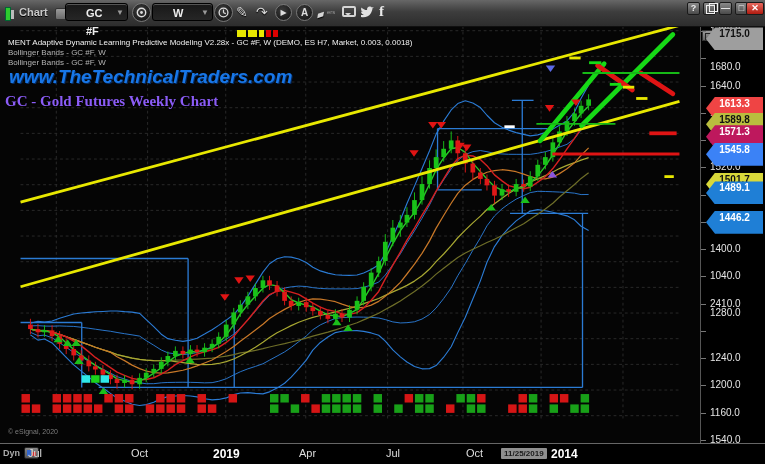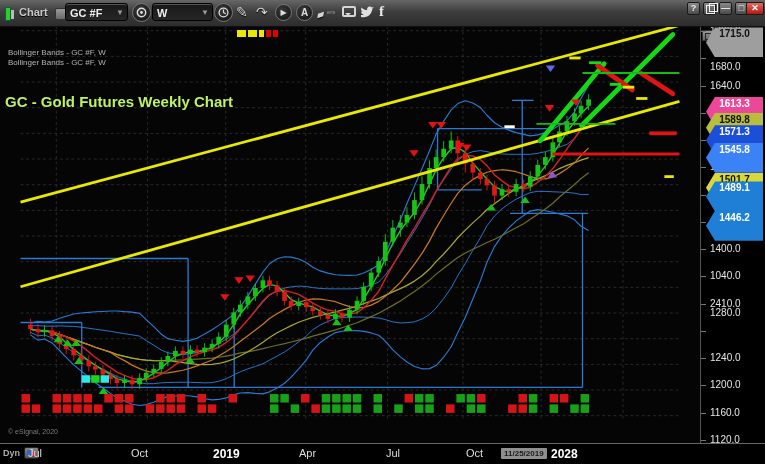--- a/index.html
+++ b/index.html
@@ -5,21 +5,21 @@
   html,body{margin:0;padding:0;background:#000;}
   #app{position:relative;width:765px;height:464px;background:#050505;font-family:"Liberation Sans",sans-serif;overflow:hidden;}
   
   .toolbar{position:absolute;left:0;top:0;width:765px;height:26px;
     background:linear-gradient(#676767,#3d3d3d 45%,#2d2d2d);border-bottom:1px solid #101010;z-index:30;}
   .tb-chart-ic{position:absolute;left:5px;top:7px;width:10px;height:12px;}
   .tb-chart-ic .b1{position:absolute;left:0;top:0;width:4px;height:12px;background:#2ecc2e;border:1px solid #063;}
   .tb-chart-ic .b2{position:absolute;left:6px;top:3px;width:3px;height:9px;background:#bbb;}
   .tb-applabel{position:absolute;left:19px;top:6px;font-size:11px;font-weight:bold;color:#c9c9c9;text-shadow:0 1px 0 #000;}
   .tb-badge{position:absolute;left:55px;top:8px;width:13px;height:10px;background:linear-gradient(#9a9a9a,#6a6a6a);border:1px solid #333;border-radius:2px;font-size:6px;color:#222;text-align:center;line-height:10px;}
-  .tb-field{position:absolute;top:3px;height:18px;background:linear-gradient(#181818,#262626);border:1px solid #000;box-shadow:inset 0 1px 0 #555;border-radius:3px;color:#eee;font-size:11px;font-weight:bold;line-height:18px;padding:0 4px;box-sizing:border-box;}
+  .tb-field{position:absolute;top:3px;height:18px;background:linear-gradient(#181818,#262626);border:1px solid #000;box-shadow:inset 0 1px 0 #555;border-radius:3px;color:#eee;font-size:11px;font-weight:bold;line-height:18px;padding:0 20px;box-sizing:border-box;}
   .tb-field .arr{position:absolute;right:3px;top:0;color:#999;font-size:8px;}
   .tb-circle{position:absolute;top:3px;width:19px;height:19px;border-radius:50%;background:radial-gradient(circle at 40% 35%,#3a3a3a,#101010);border:1px solid #777;color:#ddd;text-align:center;line-height:18px;font-size:11px;box-sizing:border-box;}
   .tb-icon{position:absolute;top:4px;color:#d5d5d5;font-size:14px;line-height:16px;text-shadow:0 1px 1px #000;}
   .tb-smalltext{position:absolute;top:9px;font-size:6px;color:#999;}
   .tb-comment{position:absolute;top:6px;width:14px;height:11px;border:2px solid #d5d5d5;border-radius:2px;box-sizing:border-box;}
   .tb-comment:after{content:"";position:absolute;left:1px;bottom:-4px;border:3px solid transparent;border-top-color:#d5d5d5;}
   .tb-fb{position:absolute;top:3px;font-family:"Liberation Serif",serif;font-weight:bold;font-size:15px;color:#e8e8e8;}
   .win-btn{position:absolute;top:2px;width:13px;height:13px;background:linear-gradient(#8a8a8a,#4a4a4a);border:1px solid #1a1a1a;border-radius:2px;color:#eee;font-size:9px;line-height:11px;text-align:center;font-weight:bold;box-sizing:border-box;}
   .win-close{width:18px;background:linear-gradient(#e8695e,#b01b10);color:#fff;}
   .win-restore-ic{position:absolute;left:2px;top:2px;width:7px;height:7px;border:1px solid #eee;}
@@ -28,29 +28,29 @@
   #plot{position:absolute;left:0;top:0;z-index:1;}
   .grid{stroke:#2c2c2c;stroke-width:1;stroke-dasharray:3 3;}
   
   .ov{position:absolute;z-index:10;white-space:nowrap;}
   .ov-line{font-size:8px;letter-spacing:0;}
   .ov-l1{left:4px;top:28px;color:#c2c2c2;}
   .ov-l2{left:8px;top:38px;color:#f2f2f2;}
   .ov-l3{left:8px;top:48px;color:#b5b5b5;}
   .ov-l4{left:8px;top:58px;color:#b5b5b5;}
   .ov-watermark{left:9px;top:66px;font-size:19px;font-weight:bold;font-style:italic;color:#1877e8;text-shadow:1px 1px 0 #052a5e;}
-  .ov-title{left:5px;top:93px;font-size:15px;font-weight:bold;color:#bef264;text-shadow:1px 1px 1px #000;}
+  .ov-title{left:5px;top:93px;font-size:15px;font-weight:bold;color:#8b5cf6;text-shadow:1px 1px 1px #000;font-family:Liberation Serif, serif;}
   .ov-copy{left:8px;top:428px;font-size:7px;color:#7d7d7d;}
   #legend-sq{position:absolute;left:237px;top:29px;height:8px;display:flex;gap:2px;align-items:center;z-index:11;}
   #legend-sq span{display:inline-block;height:7px;}
   
   .price-axis{position:absolute;left:700px;top:26px;width:65px;height:417px;background:#000;border-left:1px solid #555;z-index:20;}
   .ptick{position:absolute;left:9px;font-size:10px;color:#e5e5e5;}
   .ptick-mark{position:absolute;left:0;width:5px;height:1px;background:#777;}
-  .pbadge{position:absolute;left:5px;width:57px;height:30px;font-size:10px;font-weight:bold;text-align:center;line-height:13px;clip-path:polygon(0 50%,9px 0,100% 0,100% 100%,9px 100%);}
+  .pbadge{position:absolute;left:5px;width:57px;height:23px;font-size:10px;font-weight:bold;text-align:center;line-height:13px;clip-path:polygon(0 50%,9px 0,100% 0,100% 100%,9px 100%);}
   .ax-expand{position:absolute;left:1px;top:4px;width:11px;height:11px;background:linear-gradient(#9a9a9a,#666);border:1px solid #333;box-sizing:border-box;}
   .ax-expand:before{content:"";position:absolute;left:2px;top:2px;width:5px;height:5px;border:1px solid #222;}
   
   .time-axis{position:absolute;left:0;top:443px;width:765px;height:21px;background:#000;border-top:1px solid #666;z-index:20;box-sizing:border-box;}
   .dyn{position:absolute;left:3px;top:4px;font-size:9px;font-weight:bold;color:#aaa;}
   .dyn-btn{position:absolute;left:24px;top:3px;width:15px;height:12px;background:linear-gradient(#888,#555);border:1px solid #222;border-radius:2px;box-sizing:border-box;}
   .dyn-btn:before{content:"";position:absolute;left:2px;top:2px;width:4px;height:6px;background:#36c;}
   .dyn-btn:after{content:"";position:absolute;left:7px;top:4px;width:4px;height:4px;background:#c33;}
   .tlabel{position:absolute;top:3px;font-size:11px;color:#ddd;}
   .tlabel.major{font-weight:bold;color:#fff;font-size:12px;}
@@ -443,22 +443,24 @@
       </g>
     </svg>
 
   <div id="legend-sq">
       <span style="width: 9px; background: rgb(232, 232, 0);"></span>
       <span style="width: 9px; background: rgb(232, 232, 0);"></span>
       <span style="width: 5px; background: rgb(232, 232, 0);"></span>
       <span style="width: 5px; background: rgb(221, 0, 0);"></span>
       <span style="width: 5px; background: rgb(221, 0, 0);"></span>
     </div>
+  <div class="ov ov-line ov-l2">MENT Adaptive Dynamic Learning Predictive Modeling V2.28x - GC #F, W (DEMO, ES H7, Market, 0.003, 0.0018)</div>
   <div class="ov ov-line ov-l3">Bollinger Bands - GC #F, W</div>
   <div class="ov ov-line ov-l4">Bollinger Bands - GC #F, W</div>
+  <div class="ov ov-watermark">www.TheTechnicalTraders.com</div>
   <div class="ov ov-title">GC - Gold Futures Weekly Chart</div>
   <div class="ov ov-copy">© eSignal, 2020</div>
 
   <div class="price-axis" id="price-axis">
     <span class="ax-expand"></span>
   <span class="ptick-mark" style="top: 5px;"></span>
       <span class="ptick" style="top: -1px;">1720.0</span>
       <span class="ptick-mark" style="top: 32.2667px;"></span>
       <span class="ptick" style="top: 35px;">1680.0</span>
       <span class="ptick-mark" style="top: 59.5333px;"></span>
@@ -481,36 +483,36 @@
       <span class="ptick" style="top: 271.667px;">2410.0</span>
       <span class="ptick-mark" style="top: 304.933px;"></span>
       <span class="ptick" style="top: 281px;">1280.0</span>
       <span class="ptick-mark" style="top: 332.2px;"></span>
       <span class="ptick" style="top: 326.2px;">1240.0</span>
       <span class="ptick-mark" style="top: 359.467px;"></span>
       <span class="ptick" style="top: 353.467px;">1200.0</span>
       <span class="ptick-mark" style="top: 386.733px;"></span>
       <span class="ptick" style="top: 380.733px;">1160.0</span>
       <span class="ptick-mark" style="top: 414px;"></span>
-      <span class="ptick" style="top: 408px;">1120.0</span>
+      <span class="ptick" style="top: 408px;">1540.0</span>
       <span class="pbadge" style="top: 1.40833px; background: rgb(158, 158, 158); color: rgb(17, 17, 17);">1715.0</span>
-      <span class="pbadge" style="top: 70.7338px; background: #ec4899; color: rgb(255, 255, 255);">1613.3</span>
+      <span class="pbadge" style="top: 70.7338px; background: #ef4444; color: rgb(255, 255, 255);">1613.3</span>
       <span class="pbadge" style="top: 86.753px; background: rgb(185, 189, 62); color: rgb(17, 17, 17);">1589.8</span>
-      <span class="pbadge" style="top: 99.3638px; background: #1d4ed8; color: rgb(255, 255, 255);">1571.3</span>
+      <span class="pbadge" style="top: 99.3638px; background: #be185d; color: rgb(255, 255, 255);">1571.3</span>
       <span class="pbadge" style="top: 116.746px; background: #3b82f6; color: rgb(255, 255, 255);">1545.8</span>
       <span class="pbadge" style="top: 146.808px; background: rgb(216, 216, 58); color: rgb(17, 17, 17);">1501.7</span>
       <span class="pbadge" style="top: 155.397px; background: rgb(31, 127, 214); color: rgb(255, 255, 255);">1489.1</span>
       <span class="pbadge" style="top: 184.64px; background: rgb(31, 127, 214); color: rgb(255, 255, 255);">1446.2</span>
     </div>
 
   <div class="time-axis" id="time-axis">
     <span class="dyn">Dyn</span>
     <span class="dyn-btn"></span>
   <span class="tlabel" style="left: 28px;">Jul</span>
       <span class="tlabel" style="left: 131px;">Oct</span>
       <span class="tlabel major" style="left: 213px;">2019</span>
       <span class="tlabel" style="left: 299px;">Apr</span>
       <span class="tlabel" style="left: 386px;">Jul</span>
       <span class="tlabel" style="left: 466px;">Oct</span>
-      <span class="tlabel major" style="left: 551px;">2028</span>
+      <span class="tlabel major" style="left: 551px;">2014</span>
       <span class="tdate-badge" style="left: 501px;">11/25/2019</span>
     </div>
 </div>
 
 </body></html>

